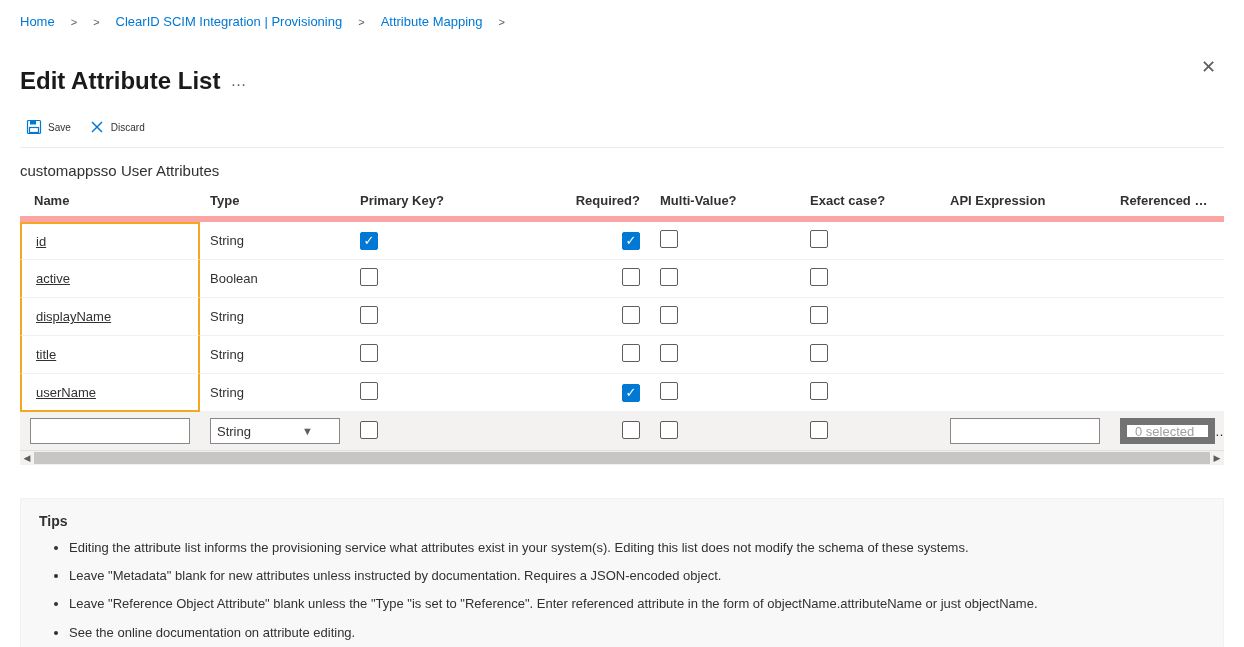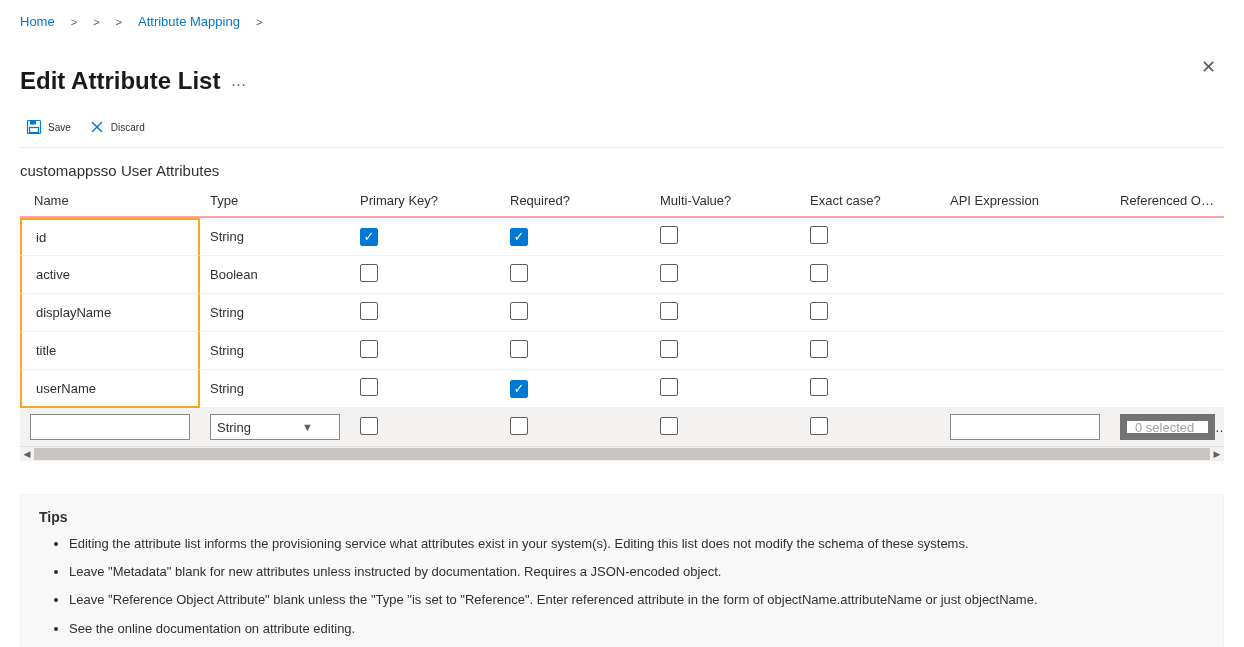--- a/index.html
+++ b/index.html
@@ -65,37 +65,38 @@
       padding: 8px 10px;
       vertical-align: middle;
       text-align: left;
       font-size: 13px;
       border-bottom: 1px solid #f3f2f1;
       overflow: hidden;
       white-space: nowrap;
       text-overflow: ellipsis;
     }
     .grid-header .cell {
-      font-weight: 400;
+      font-weight: 700;
       color: #323130;
-      border-bottom: 2px solid #fca5a5;
+      border-bottom: 6px solid #fca5a5;
     }
     .col-name { width: 180px; padding-left: 14px; }
     .col-type { width: 150px; margin-top: 20px; }
     .col-pk { width: 150px; }
-    .col-req { width: 150px; }
+    .col-req { width: 150px; text-align: right; }
     .col-mv { width: 150px; }
     .col-ec { width: 140px; }
     .col-api { width: 170px; }
     .col-ref { width: auto; }
     .name-highlight {
       border: 2px solid #f5a623;
       border-top: none;
       border-bottom: 1px solid #f3f2f1;
       margin: -1px 0;
+      text-decoration: underline;
     }
     .name-highlight.first { border-top: 2px solid #f5a623; }
     .name-highlight.last { border-bottom: 2px solid #f5a623; }
     .chk {
       width: 18px; height: 18px;
       border: 1px solid #605e5c;
       border-radius: 2px;
       display: inline-flex;
       align-items: center;
       justify-content: center;
@@ -188,20 +189,21 @@
     .tips ul { list-style: disc; padding-left: 30px; }
     .tips li { font-size: 13px; color: #323130; margin-bottom: 10px; line-height: 1.4; }
   </style>
 </head>
 <body>
 
 <div class="breadcrumb">
   <a>Home</a>
   <span class="sep">&gt;</span>
   <span class="sep">&gt;</span>
+  <a>ClearID SCIM Integration | Provisioning</a>
   <span class="sep">&gt;</span>
   <a>Attribute Mapping</a>
   <span class="sep">&gt;</span>
 </div>
 
 <div class="title-row">
   <div class="title-left">
     <h1>Edit Attribute List</h1>
     <span class="more-dots">…</span>
   </div>

